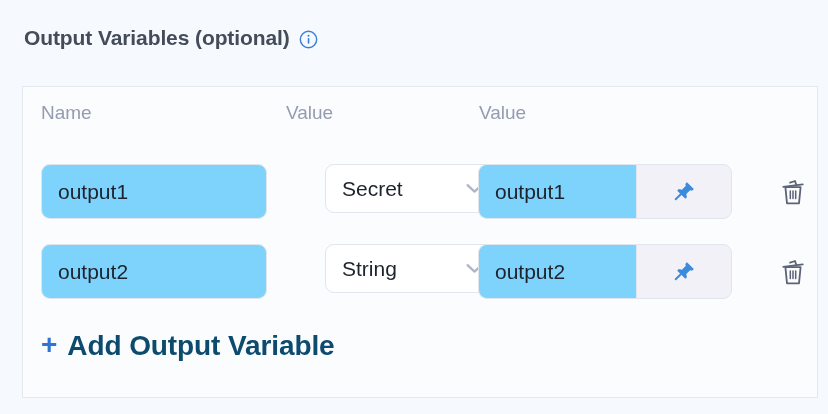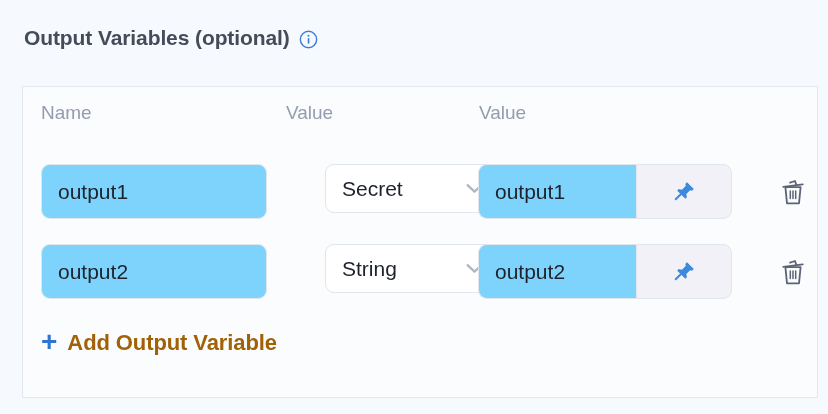--- a/index.html
+++ b/index.html
@@ -191,23 +191,23 @@
     user-select: none;
   }
   .plus {
     font-size: 28px;
     font-weight: 700;
     color: #2f74d0;
     line-height: 1;
     margin-top: -2px;
   }
   .add-label {
-    font-size: 22px;
+    font-size: 28px;
     font-weight: 700;
-    color: #a16207;
+    color: #0c4a6e;
     letter-spacing: -0.1px;
     white-space: nowrap;
   }
 </style>
 </head>
 <body>
 
 <div class="page">
 
   <div class="section-header">

